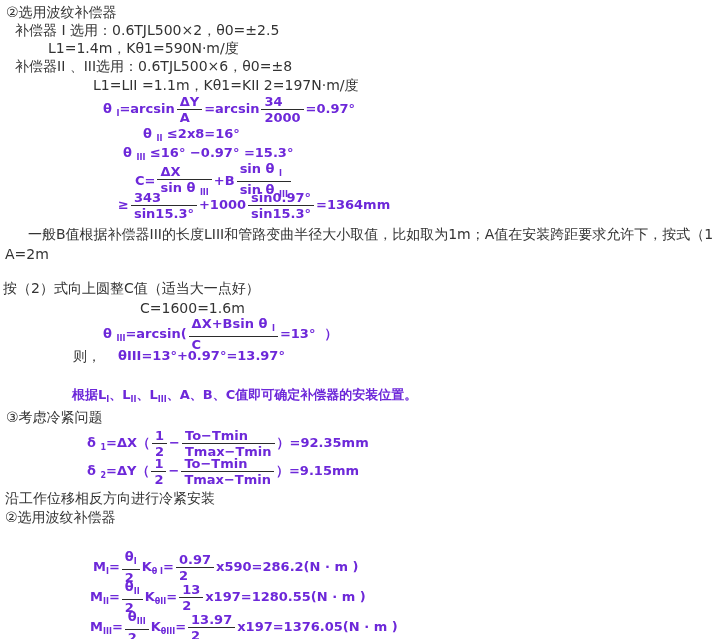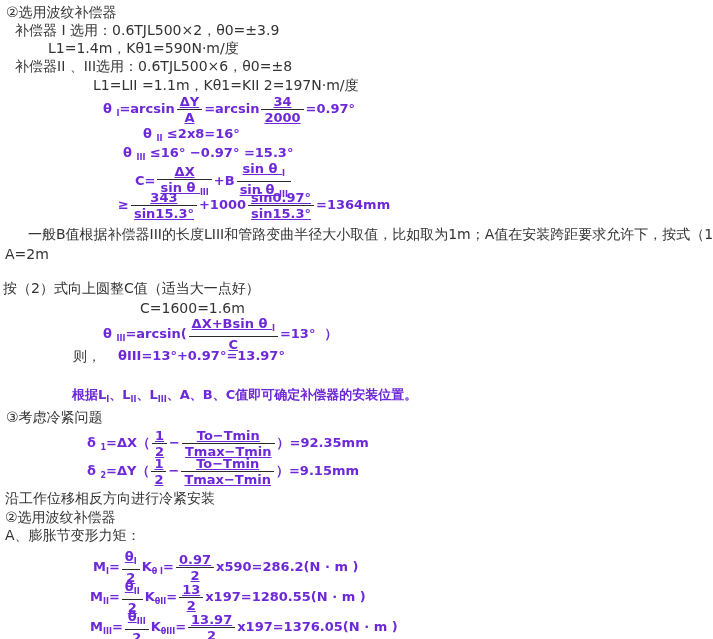--- a/index.html
+++ b/index.html
@@ -2,31 +2,31 @@
 <html><head>
 <meta charset="utf-8">
 <style>
   html,body{margin:0;padding:0;background:#fff;}
   #page{position:relative;width:713px;height:639px;background:#ffffff;overflow:hidden;
         font-family:"DejaVu Sans",sans-serif;color:#333;padding-left:7px;}
   .line{position:absolute;white-space:nowrap;}
   .text{font-size:14px;line-height:18px;color:#333;}
   .formula{font-size:13px;color:#6d28d9;font-weight:bold;}
   .formula .t{white-space:pre;}
-  .fr{display:inline-block;vertical-align:middle;text-align:center;margin:0 2px;text-decoration:underline;}
+  .fr{display:inline-block;vertical-align:middle;margin:0 2px;}
   .fr .num,.fr .den{display:block;padding:0 3px;line-height:15px;}
   .fr .den{border-top:1px solid #2b2b2b;}
   .sb{font-size:8px;vertical-align:-3px;white-space:pre;}
 </style>
 </head>
 <body>
 
 <div id="page">
   <div class="line text" style="left:6px;top:3px">②选用波纹补偿器</div>
-  <div class="line text" style="left:15px;top:21px">补偿器 I 选用：0.6TJL500×2，θ0=±3.9</div>
+  <div class="line text" style="left:15px;top:21px">补偿器 I 选用：0.6TJL500×2，θ0=±2.5</div>
   <div class="line text" style="left:48px;top:39px">L1=1.4m，Kθ1=590N·m/度</div>
   <div class="line text" style="left:15px;top:57px">补偿器II 、III选用：0.6TJL500×6，θ0=±8</div>
   <div class="line text" style="left:93px;top:76px">L1=LII =1.1m，Kθ1=KII 2=197N·m/度</div>
 
   <div class="line formula" style="left:103px;top:94px"><span class="t">θ </span><span class="sb">I</span><span class="t">=arcsin</span><span class="fr"><span class="num"><span class="t">ΔY</span></span><span class="den"><span class="t">A</span></span></span><span class="t">=arcsin</span><span class="fr"><span class="num"><span class="t">34</span></span><span class="den"><span class="t">2000</span></span></span><span class="t">=0.97°</span></div>
   <div class="line formula" style="left:143px;top:126px"><span class="t">θ </span><span class="sb">II</span><span class="t"> ≤2x8=16°</span></div>
   <div class="line formula" style="left:123px;top:145px"><span class="t">θ </span><span class="sb">III</span><span class="t"> ≤16° −0.97° =15.3°</span></div>
   <div class="line formula" style="left:135px;top:161px"><span class="t">C=</span><span class="fr"><span class="num"><span class="t">ΔX</span></span><span class="den"><span class="t">sin θ </span><span class="sb">III</span></span></span><span class="t">+B</span><span class="fr"><span class="num"><span class="t">sin θ </span><span class="sb">I</span></span><span class="den"><span class="t">sin θ </span><span class="sb">III</span></span></span></div>
   <div class="line formula" style="left:118px;top:190px"><span class="t">≥</span><span class="fr"><span class="num"><span class="t">343</span></span><span class="den"><span class="t">sin15.3°</span></span></span><span class="t">+1000</span><span class="fr"><span class="num"><span class="t">sin0.97°</span></span><span class="den"><span class="t">sin15.3°</span></span></span><span class="t">=1364mm</span></div>
 
@@ -39,18 +39,17 @@
   <div class="line text" style="left:73px;top:347px">则，</div>
   <div class="line formula" style="left:118px;top:348px"><span class="t">θIII=13°+0.97°=13.97°</span></div>
   <div class="line formula" style="left:72px;top:386px"><span class="t">根据L</span><span class="sb">I</span><span class="t">、L</span><span class="sb">II</span><span class="t">、L</span><span class="sb">III</span><span class="t">、A、B、C值即可确定补偿器的安装位置。</span></div>
 
   <div class="line text" style="left:6px;top:408px">③考虑冷紧问题</div>
   <div class="line formula" style="left:87px;top:428px"><span class="t">δ </span><span class="sb">1</span><span class="t">=ΔX（</span><span class="fr"><span class="num"><span class="t">1</span></span><span class="den"><span class="t">2</span></span></span><span class="t">−</span><span class="fr"><span class="num"><span class="t">To−Tmin</span></span><span class="den"><span class="t">Tmax−Tmin</span></span></span><span class="t">）=92.35mm</span></div>
   <div class="line formula" style="left:87px;top:456px"><span class="t">δ </span><span class="sb">2</span><span class="t">=ΔY（</span><span class="fr"><span class="num"><span class="t">1</span></span><span class="den"><span class="t">2</span></span></span><span class="t">−</span><span class="fr"><span class="num"><span class="t">To−Tmin</span></span><span class="den"><span class="t">Tmax−Tmin</span></span></span><span class="t">）=9.15mm</span></div>
 
   <div class="line text" style="left:5px;top:489px">沿工作位移相反方向进行冷紧安装</div>
   <div class="line text" style="left:5px;top:508px">②选用波纹补偿器</div>
-  <div class="line text" style="left:5px;top:526px">A、膨胀节变形力矩：</div>
 
   <div class="line formula" style="left:93px;top:549px"><span class="t">M</span><span class="sb">I</span><span class="t">=</span><span class="fr"><span class="num"><span class="t">θ</span><span class="sb">I</span></span><span class="den"><span class="t">2</span></span></span><span class="t">K</span><span class="sb">θ I</span><span class="t">=</span><span class="fr"><span class="num"><span class="t">0.97</span></span><span class="den"><span class="t">2</span></span></span><span class="t">x590=286.2(N · m )</span></div>
   <div class="line formula" style="left:90px;top:579px"><span class="t">M</span><span class="sb">II</span><span class="t">=</span><span class="fr"><span class="num"><span class="t">θ</span><span class="sb">II</span></span><span class="den"><span class="t">2</span></span></span><span class="t">K</span><span class="sb">θII</span><span class="t">=</span><span class="fr"><span class="num"><span class="t">13</span></span><span class="den"><span class="t">2</span></span></span><span class="t">x197=1280.55(N · m )</span></div>
   <div class="line formula" style="left:90px;top:609px"><span class="t">M</span><span class="sb">III</span><span class="t">=</span><span class="fr"><span class="num"><span class="t">θ</span><span class="sb">III</span></span><span class="den"><span class="t">2</span></span></span><span class="t">K</span><span class="sb">θIII</span><span class="t">=</span><span class="fr"><span class="num"><span class="t">13.97</span></span><span class="den"><span class="t">2</span></span></span><span class="t">x197=1376.05(N · m )</span></div>
 </div>
 
 </body></html>

